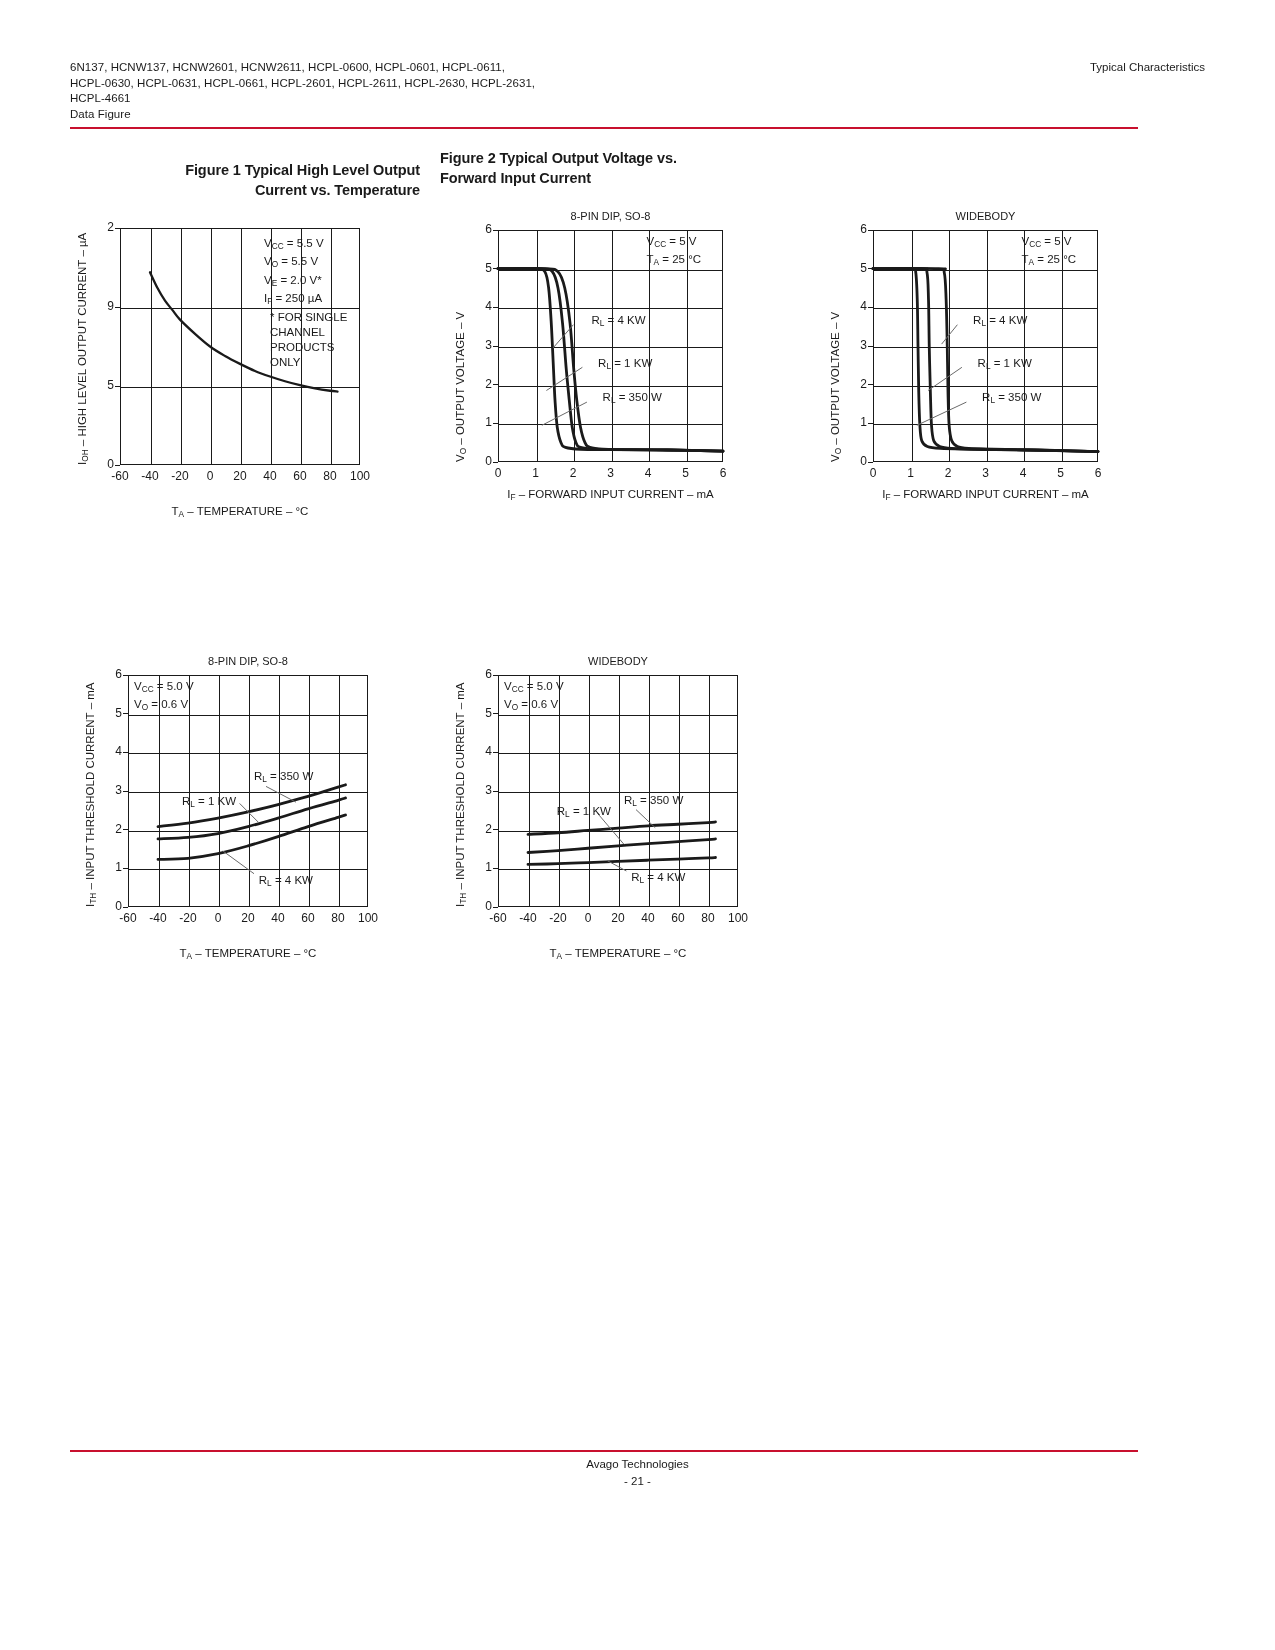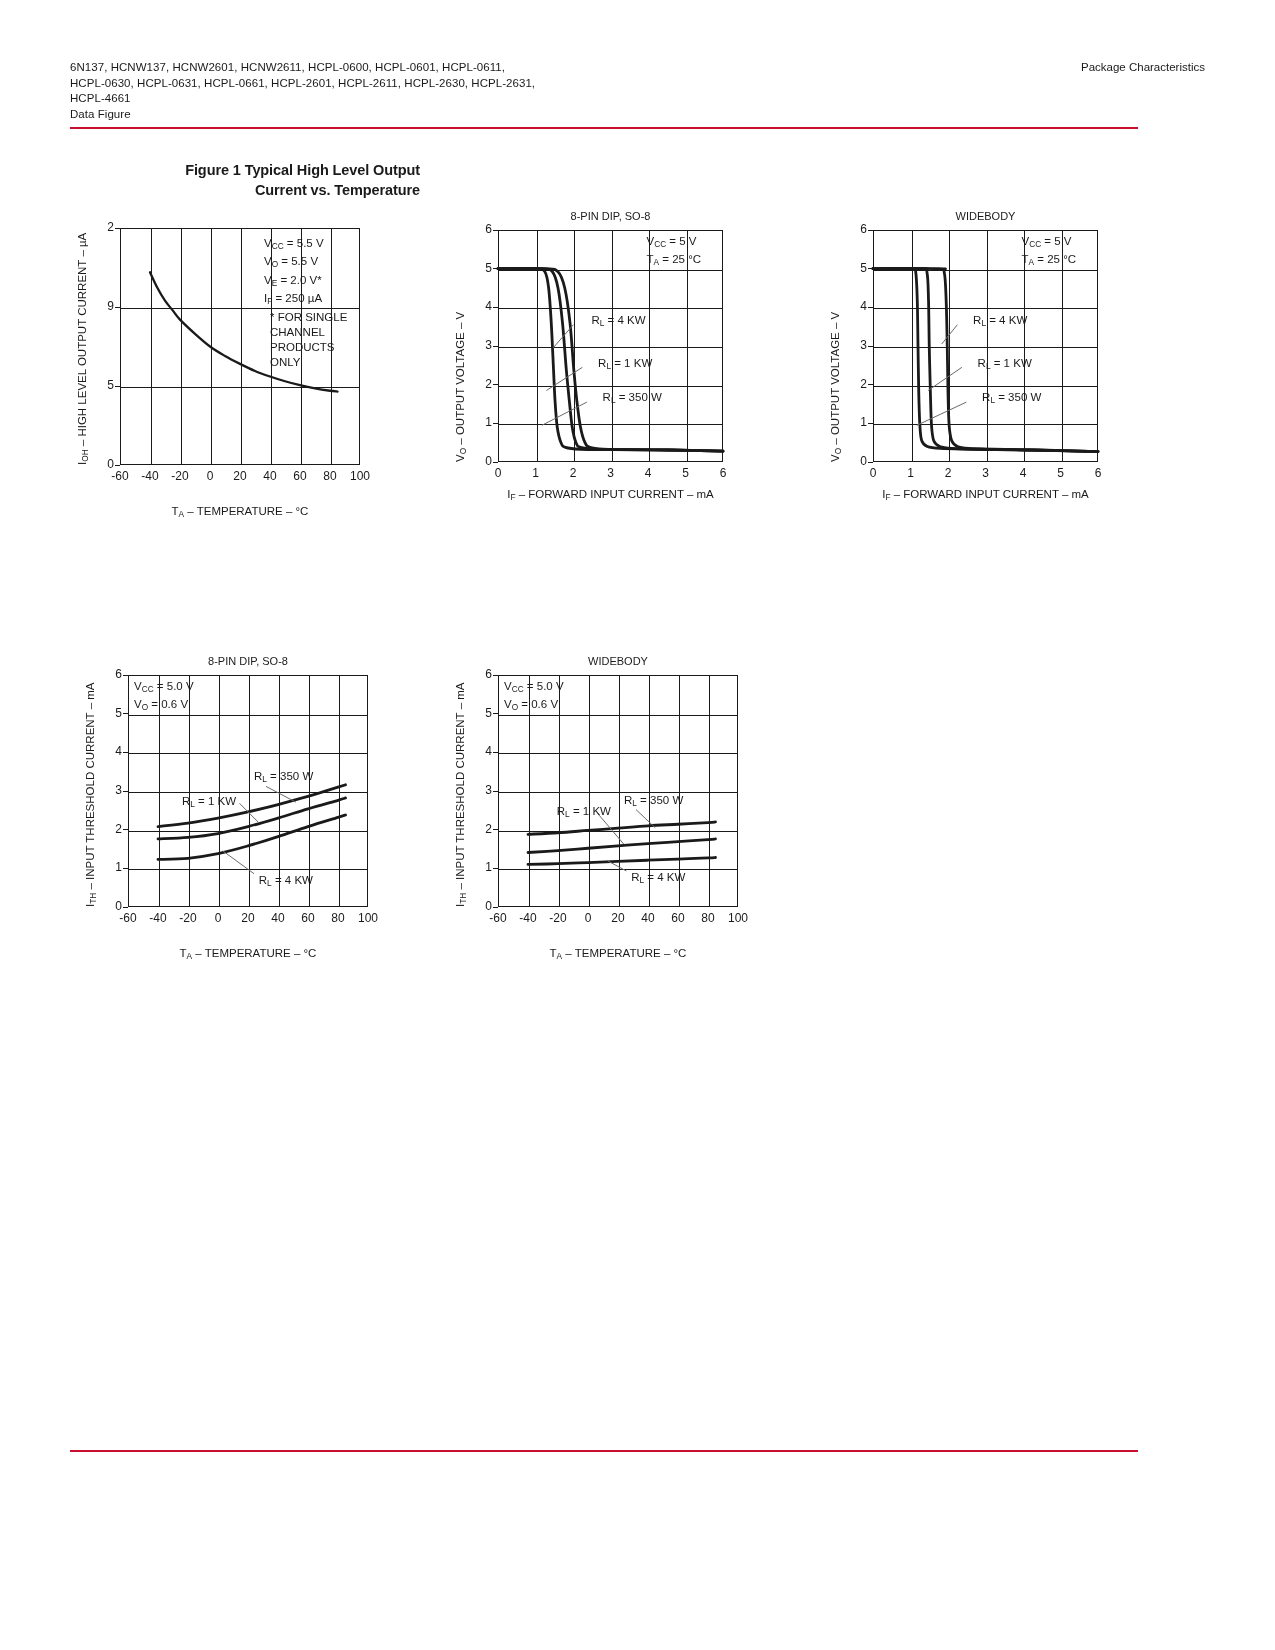--- a/index.html
+++ b/index.html
@@ -50,27 +50,31 @@
 
 <div class="page">
 
   <div class="hdr">
     <div class="hdr-left">
       <div>6N137, HCNW137, HCNW2601, HCNW2611, HCPL-0600, HCPL-0601, HCPL-0611,</div>
       <div>HCPL-0630, HCPL-0631, HCPL-0661, HCPL-2601, HCPL-2611, HCPL-2630, HCPL-2631,</div>
       <div>HCPL-4661</div>
       <div>Data Figure</div>
     </div>
-    <div class="hdr-right">Package Characteristics</div>
+    <div class="hdr-right">Typical Characteristics</div>
   </div>
   <div class="rule-top"></div>
 
   <div class="fig-cap" style="left:70px; top:160px; width:350px;text-align:right;">
     <div>Figure 1  Typical High Level Output</div>
     <div>Current vs. Temperature</div>
+  </div>
+  <div class="fig-cap" style="left:440px; top:148px; width:350px;">
+    <div>Figure 2  Typical Output Voltage vs.</div>
+    <div>Forward Input Current</div>
   </div>
 
   <div class="chart" id="fig1" style="left:70px;  top:215px;  width:350px; height:300px;">
       <div class="plot" style="left:50px;top:13px;width:240px;height:237px;">
         <div class="gv" style="left:30.00px;"></div>
         <div class="gv" style="left:60.00px;"></div>
         <div class="gv" style="left:90.00px;"></div>
         <div class="gv" style="left:120.00px;"></div>
         <div class="gv" style="left:150.00px;"></div>
         <div class="gv" style="left:180.00px;"></div>
@@ -306,14 +310,18 @@
         <line x1="196.0" y1="159.6" x2="215.2" y2="177.7" stroke="#6a6a6a" stroke-width="1"></line>
         <line x1="157.6" y1="163.4" x2="184.0" y2="194.4" stroke="#6a6a6a" stroke-width="1"></line>
         <line x1="186.4" y1="221.0" x2="167.2" y2="210.6" stroke="#6a6a6a" stroke-width="1"></line>
       </svg>
       <div class="curvelab" style="left:184.0px;top:143.8px;">R<sub>L</sub> = 350 W</div>
       <div class="curvelab" style="left:116.8px;top:154.7px;">R<sub>L</sub> = 1 KW</div>
       <div class="curvelab" style="left:191.2px;top:220.8px;">R<sub>L</sub> = 4 KW</div>
     </div>
 
   <div class="rule-bot"></div>
+  <div class="footer">
+    <div>Avago Technologies</div>
+    <div>- 21 -</div>
+  </div>
 
 </div>
 
 </body></html>

